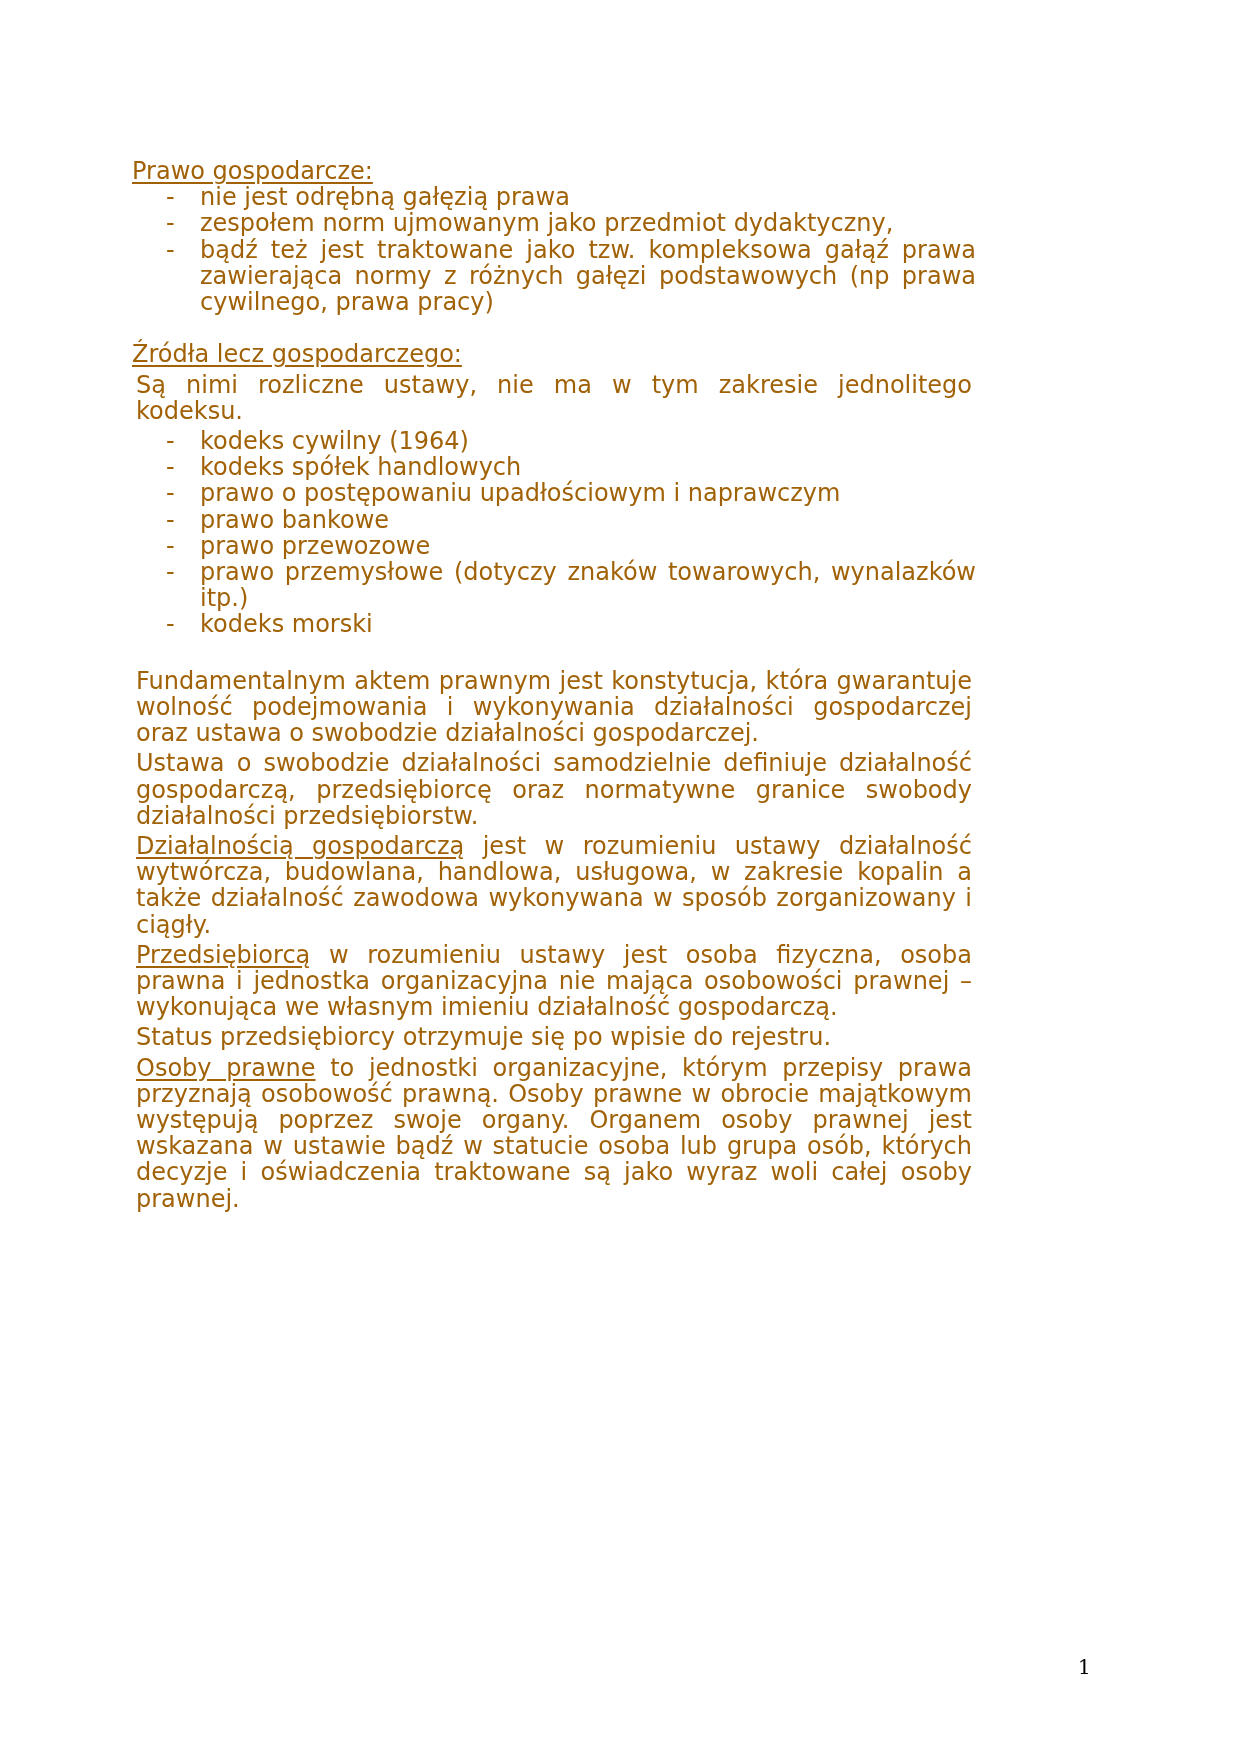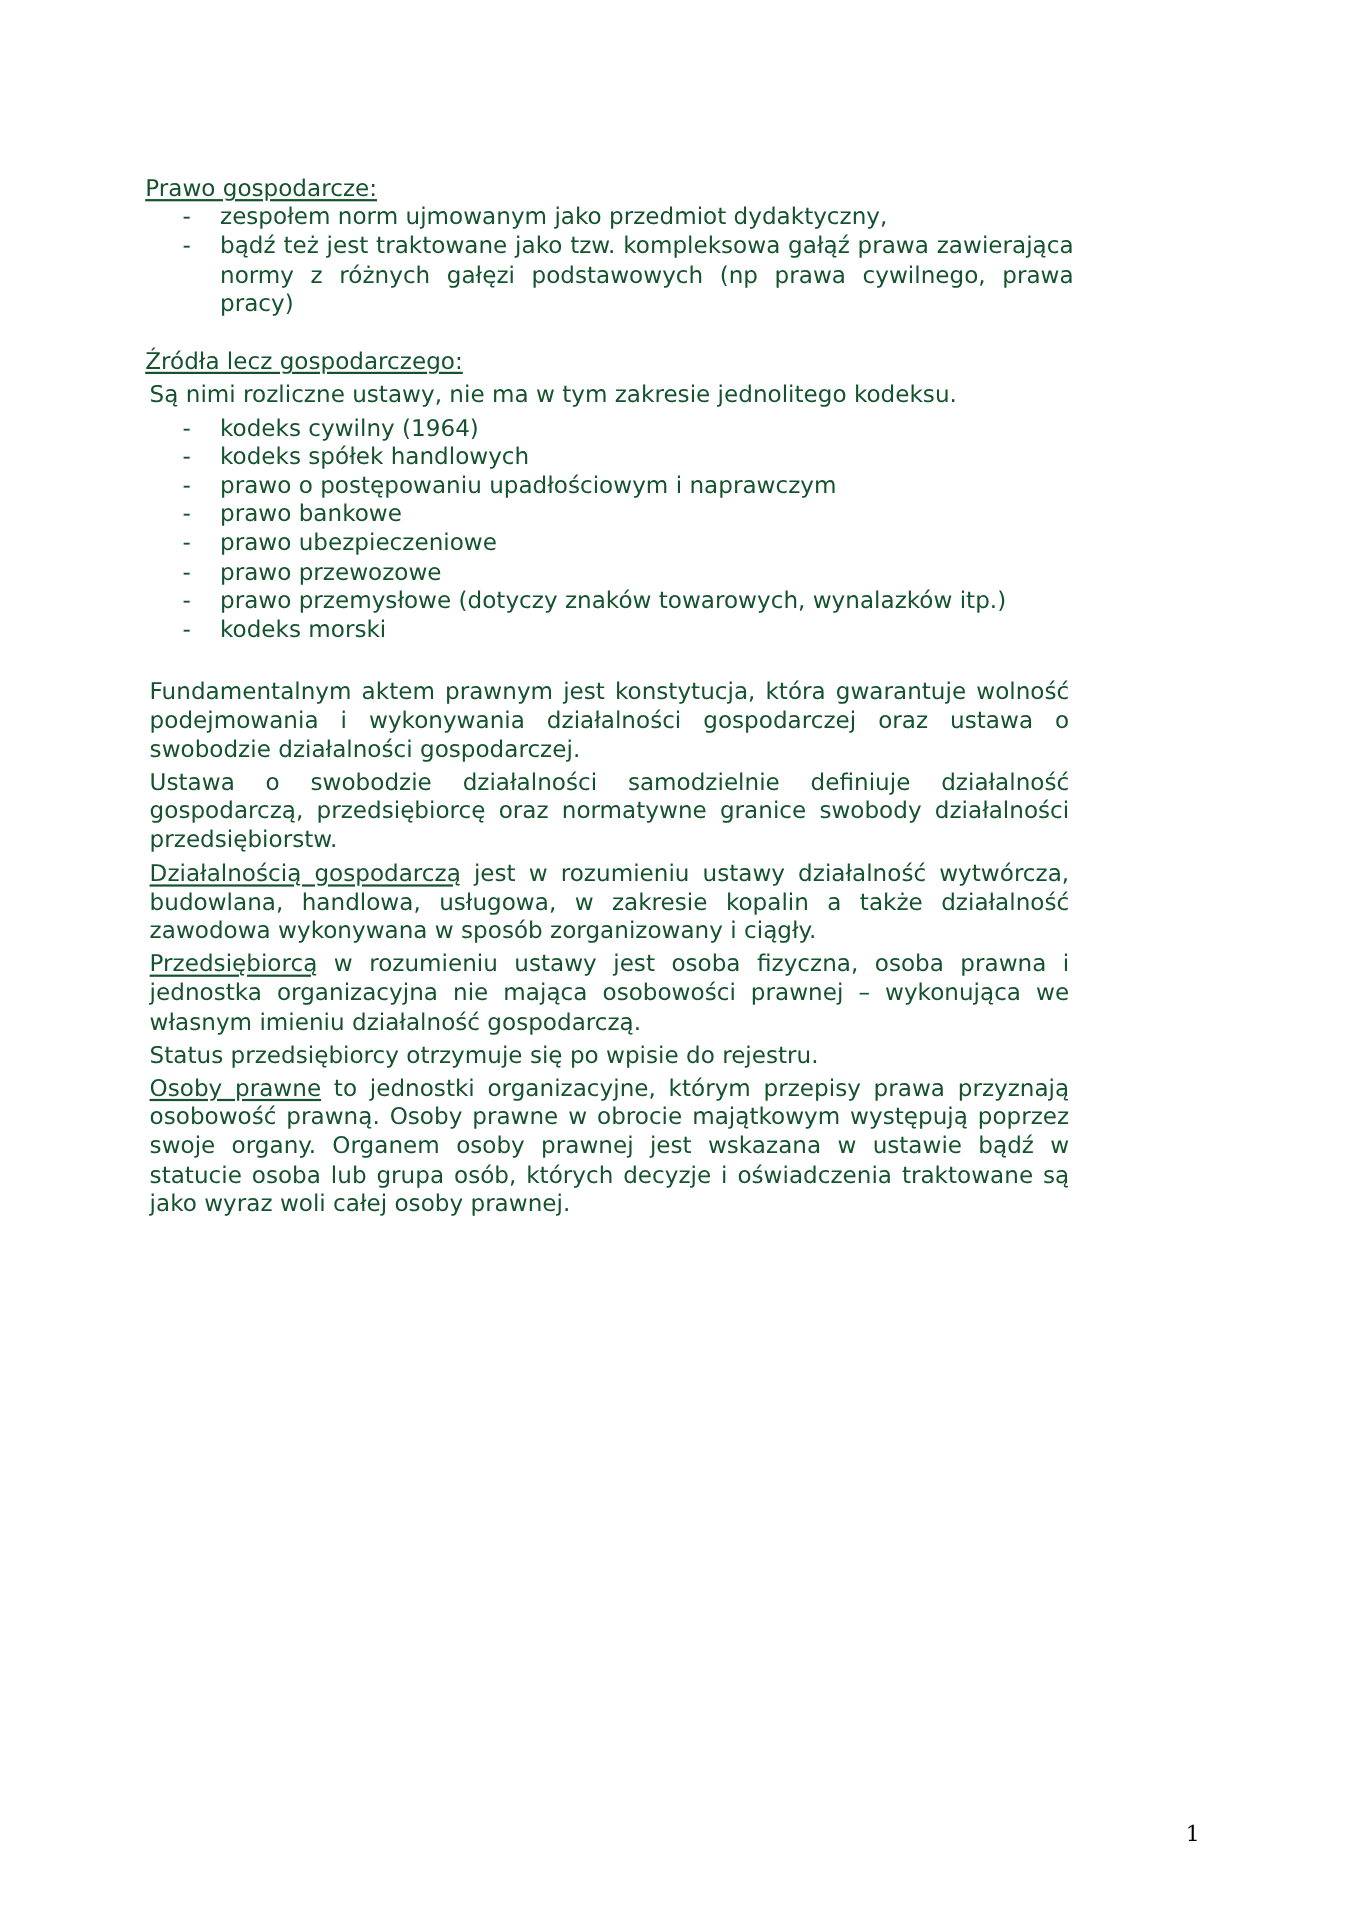--- a/index.html
+++ b/index.html
@@ -1,52 +1,52 @@
 <!DOCTYPE html>
 <html><head>
 <meta charset="utf-8">
 <style>
   html, body { margin: 0; padding: 0; background: #ffffff; }
   body { width: 1240px; height: 1754px; position: relative; overflow: hidden; }
   .page {
     position: absolute; left: 132px; top: 158px; width: 844px;
-    font-family: "DejaVu Sans", sans-serif; font-size: 21px; line-height: 26.2px;
-    color: #14532d;
+    font-family: "DejaVu Sans", sans-serif; font-size: 24px; line-height: 26.2px;
+    color: #a16207;
   }
   .heading { text-decoration: underline; text-underline-offset: 3px; }
   p { margin: 4px; text-align: justify; }
   ul { list-style: none; margin: 0; padding: 0; }
   li { position: relative; padding-left: 68px; text-align: justify; }
   li::before { content: "-"; position: absolute; left: 34px; top: 0; }
   .gap { height: 26.2px; }
   .u { text-decoration: underline; text-underline-offset: 3px; }
   .pagenum {
     position: absolute; left: 1078px; top: 1655px;
     font-family: "DejaVu Serif", serif; font-size: 20px; color: #000;
   }
 </style>
 </head>
 <body>
 
 <div class="page">
   <div class="heading">Prawo gospodarcze:</div>
   <ul>
+    <li>nie jest odrębną gałęzią prawa</li>
     <li>zespołem norm ujmowanym jako przedmiot dydaktyczny,</li>
     <li>bądź też jest traktowane jako tzw. kompleksowa gałąź prawa zawierająca normy z różnych gałęzi podstawowych (np prawa cywilnego, prawa pracy)</li>
   </ul>
   <div class="gap"></div>
 
   <div class="heading">Źródła lecz gospodarczego:</div>
   <p>Są nimi rozliczne ustawy, nie ma w tym zakresie jednolitego kodeksu.</p>
   <ul>
     <li>kodeks cywilny (1964)</li>
     <li>kodeks spółek handlowych</li>
     <li>prawo o postępowaniu upadłościowym i naprawczym</li>
     <li>prawo bankowe</li>
-    <li>prawo ubezpieczeniowe</li>
     <li>prawo przewozowe</li>
     <li>prawo przemysłowe (dotyczy znaków towarowych, wynalazków itp.)</li>
     <li>kodeks morski</li>
   </ul>
   <div class="gap"></div>
 
   <p>Fundamentalnym aktem prawnym jest konstytucja, która gwarantuje wolność podejmowania i wykonywania działalności gospodarczej oraz ustawa o swobodzie działalności gospodarczej.</p>
   <p>Ustawa o swobodzie działalności samodzielnie definiuje działalność gospodarczą, przedsiębiorcę oraz normatywne granice swobody działalności przedsiębiorstw.</p>
   <p><span class="u">Działalnością gospodarczą</span><span> jest w rozumieniu ustawy działalność wytwórcza, budowlana, handlowa, usługowa, w zakresie kopalin a także działalność zawodowa wykonywana w sposób zorganizowany i ciągły.</span></p>
   <p><span class="u">Przedsiębiorcą</span><span> w rozumieniu ustawy jest osoba fizyczna, osoba prawna i jednostka organizacyjna nie mająca osobowości prawnej – wykonująca we własnym imieniu działalność gospodarczą.</span></p>

